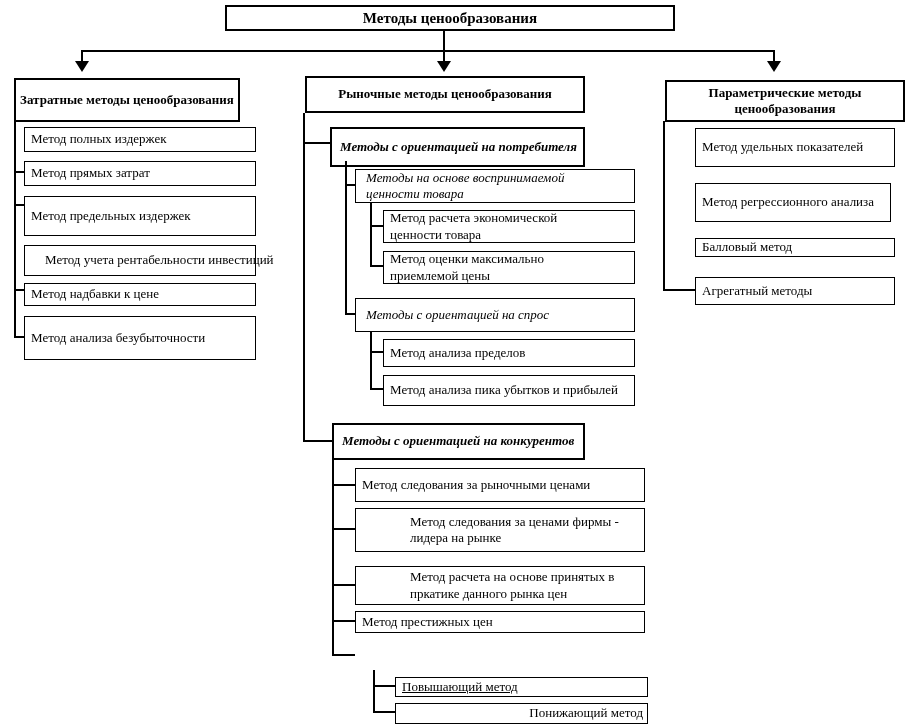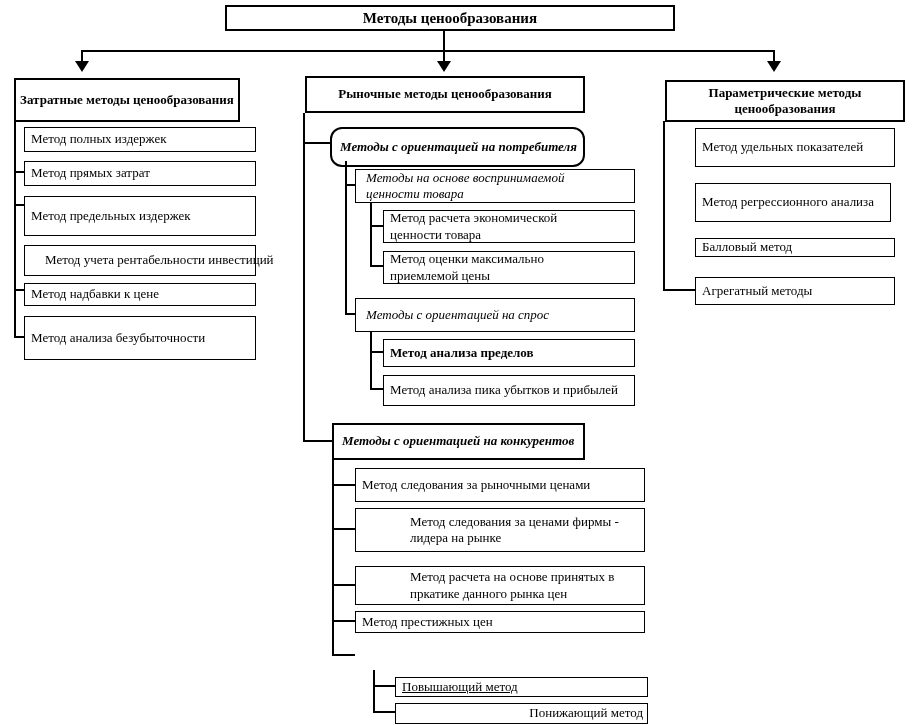--- a/index.html
+++ b/index.html
@@ -72,21 +72,21 @@
     <span class="lbl nw">Метод анализа безубыточности</span>
   </div>
 
   <div class="box b2 center bold" style="left:305px;top:76px;width:280px;height:37px;">
     <span class="lbl nw">Рыночные методы ценообразования</span>
   </div>
   <div class="vl" style="left:303px;top:113px;height:329px;"></div>
   <div class="hl" style="left:303px;top:142px;width:27px;"></div>
   <div class="hl" style="left:303px;top:440px;width:29px;"></div>
 
-  <div class="box b2 bi pad8" style="left:330px;top:127px;width:255px;height:40px;border-radius:12px;">
+  <div class="box b2 bi pad8" style="left:330px;top:127px;width:255px;height:40px;">
     <span class="lbl nw">Методы с ориентацией на потребителя</span>
   </div>
   <div class="vl" style="left:345px;top:161px;height:154px;"></div>
   <div class="hl" style="left:345px;top:184px;width:10px;"></div>
   <div class="hl" style="left:345px;top:313px;width:10px;"></div>
 
   <div class="box it pad10" style="left:355px;top:169px;width:280px;height:34px;">
     <span class="lbl mw225">Методы на основе воспринимаемой ценности товара</span>
   </div>
   <div class="vl" style="left:370px;top:203px;height:64px;"></div>
@@ -98,21 +98,21 @@
   <div class="box" style="left:383px;top:251px;width:252px;height:33px;">
     <span class="lbl mw210">Метод оценки максимально приемлемой цены</span>
   </div>
 
   <div class="box it pad10" style="left:355px;top:298px;width:280px;height:34px;">
     <span class="lbl nw">Методы с ориентацией на спрос</span>
   </div>
   <div class="vl" style="left:370px;top:332px;height:58px;"></div>
   <div class="hl" style="left:370px;top:351px;width:13px;"></div>
   <div class="hl" style="left:370px;top:388px;width:13px;"></div>
-  <div class="box" style="left:383px;top:339px;width:252px;height:28px;font-weight:bold;">
+  <div class="box" style="left:383px;top:339px;width:252px;height:28px;">
     <span class="lbl nw">Метод анализа пределов</span>
   </div>
   <div class="box" style="left:383px;top:375px;width:252px;height:31px;">
     <span class="lbl nw">Метод анализа пика убытков и прибылей</span>
   </div>
 
   <div class="box b2 bi pad8" style="left:332px;top:423px;width:253px;height:37px;">
     <span class="lbl nw">Методы с ориентацией на конкурентов</span>
   </div>
   <div class="vl" style="left:332px;top:460px;height:196px;"></div>

